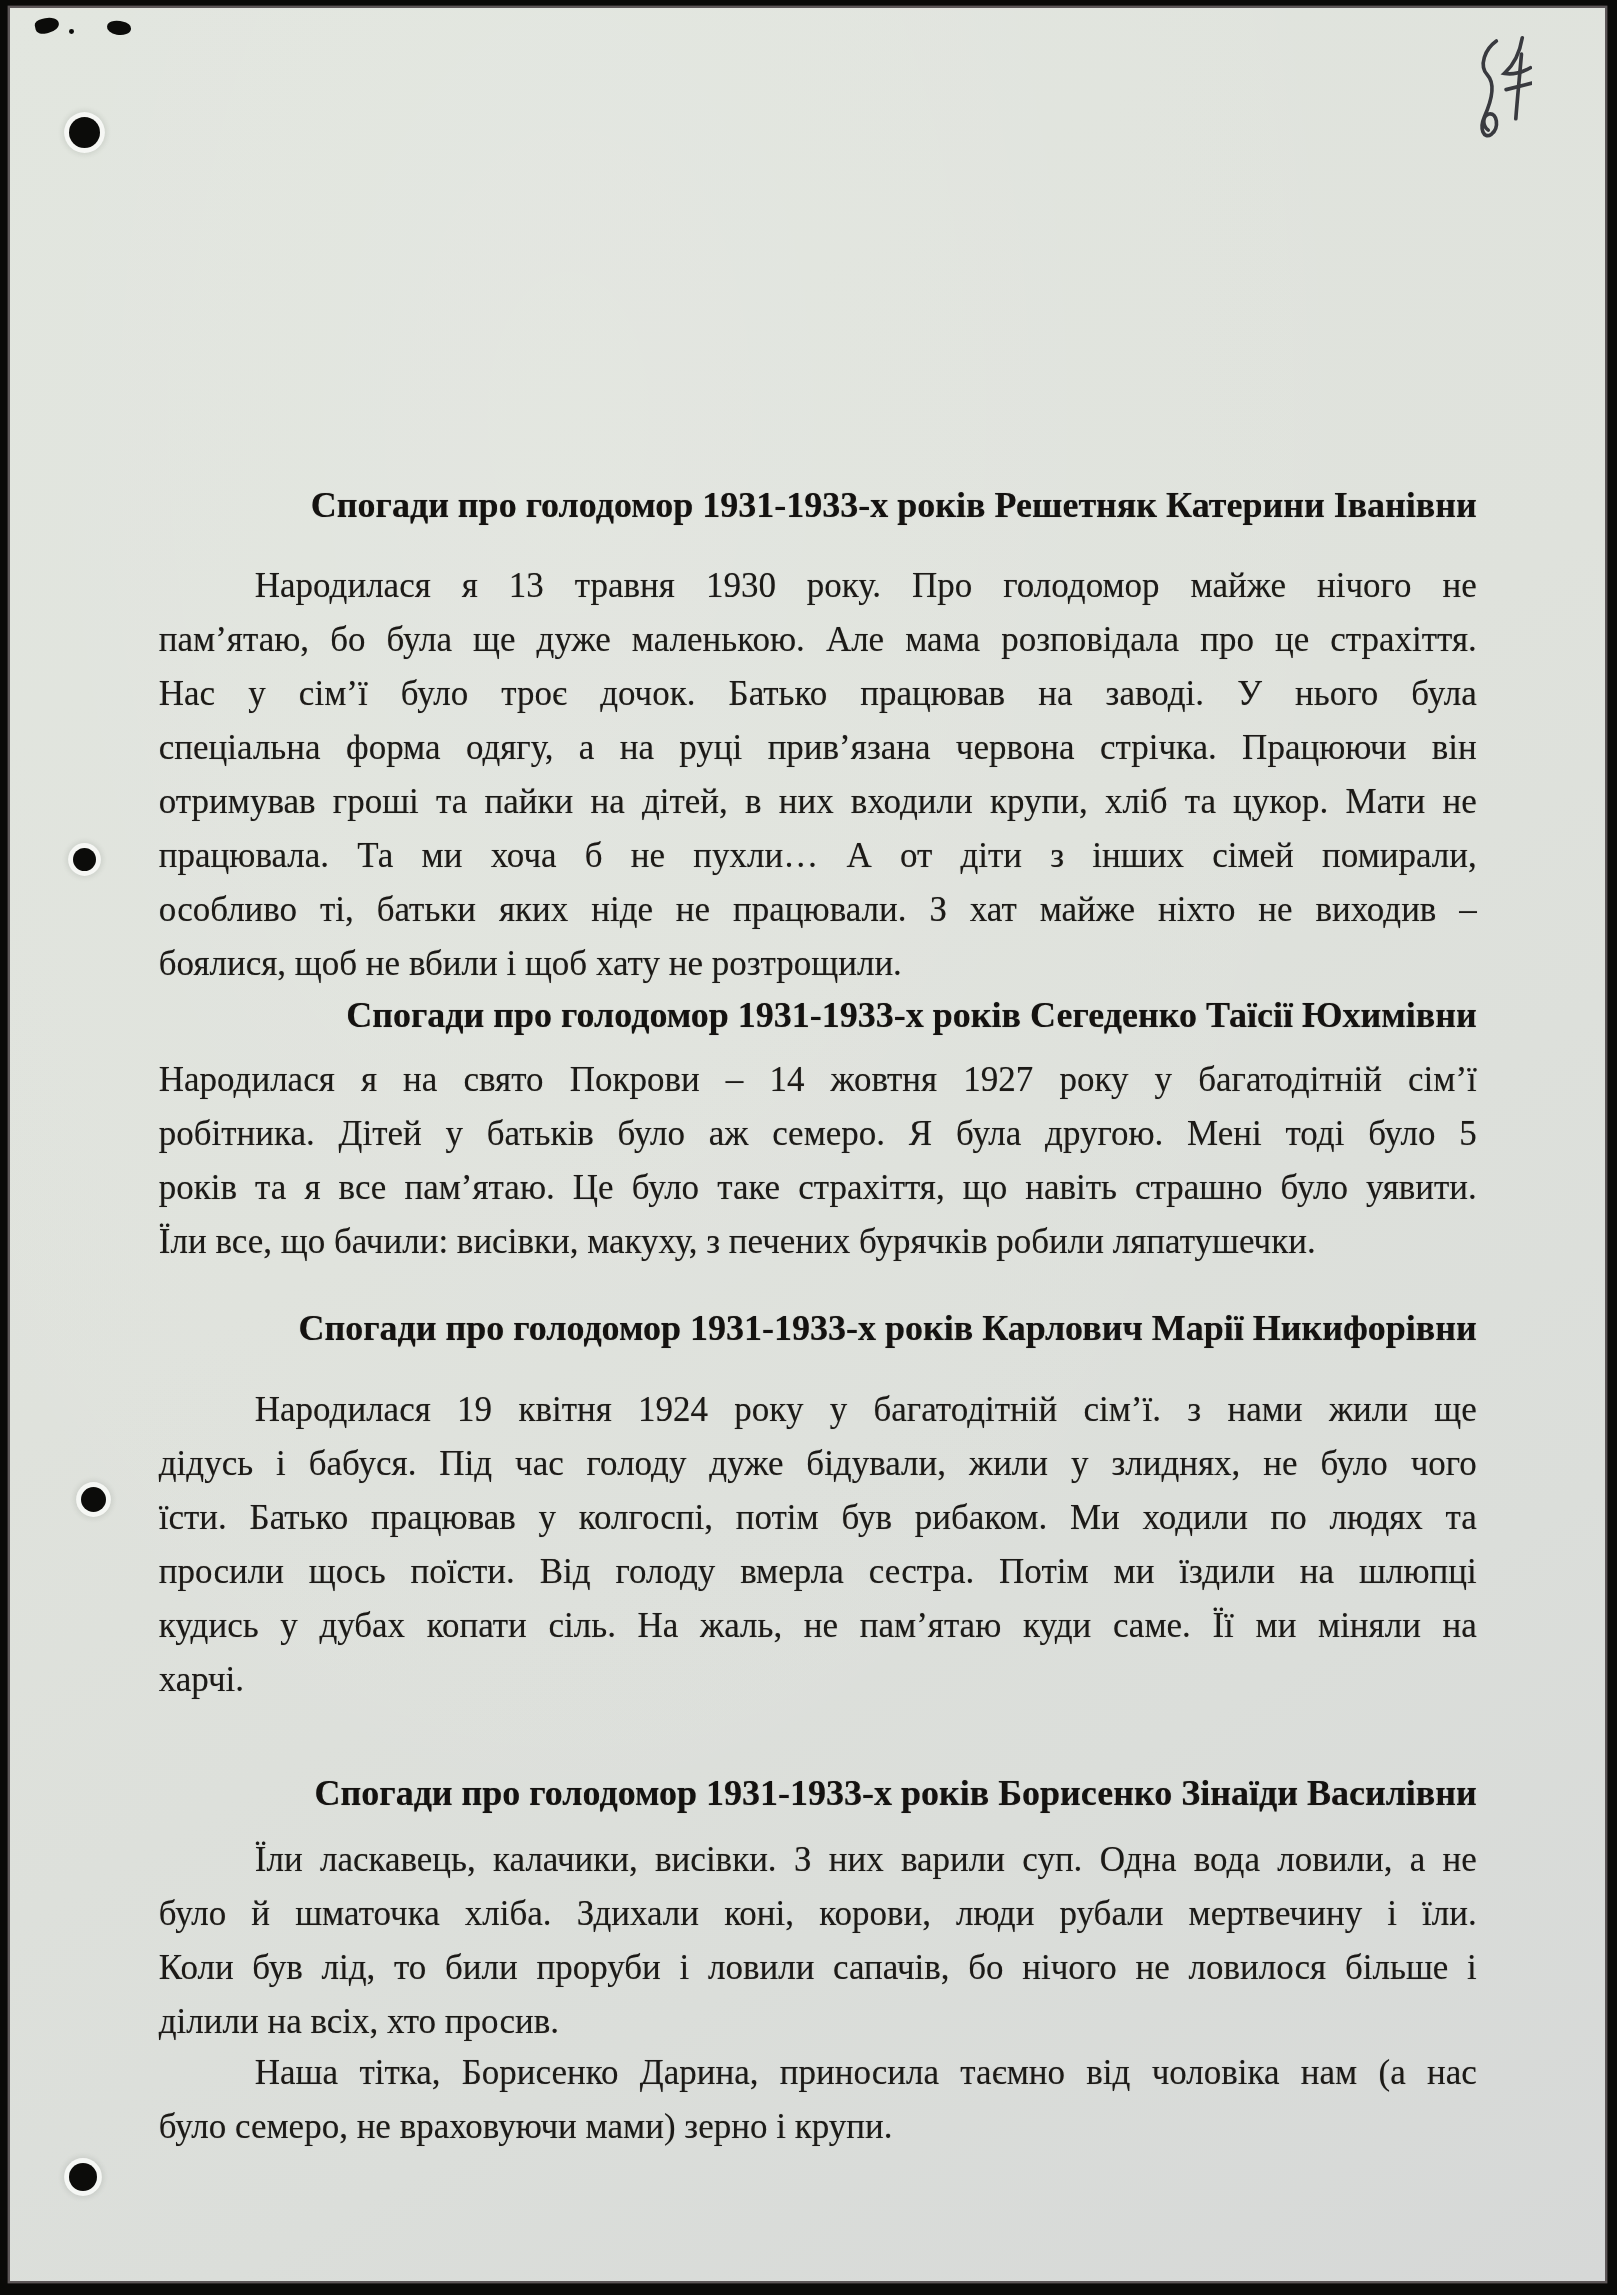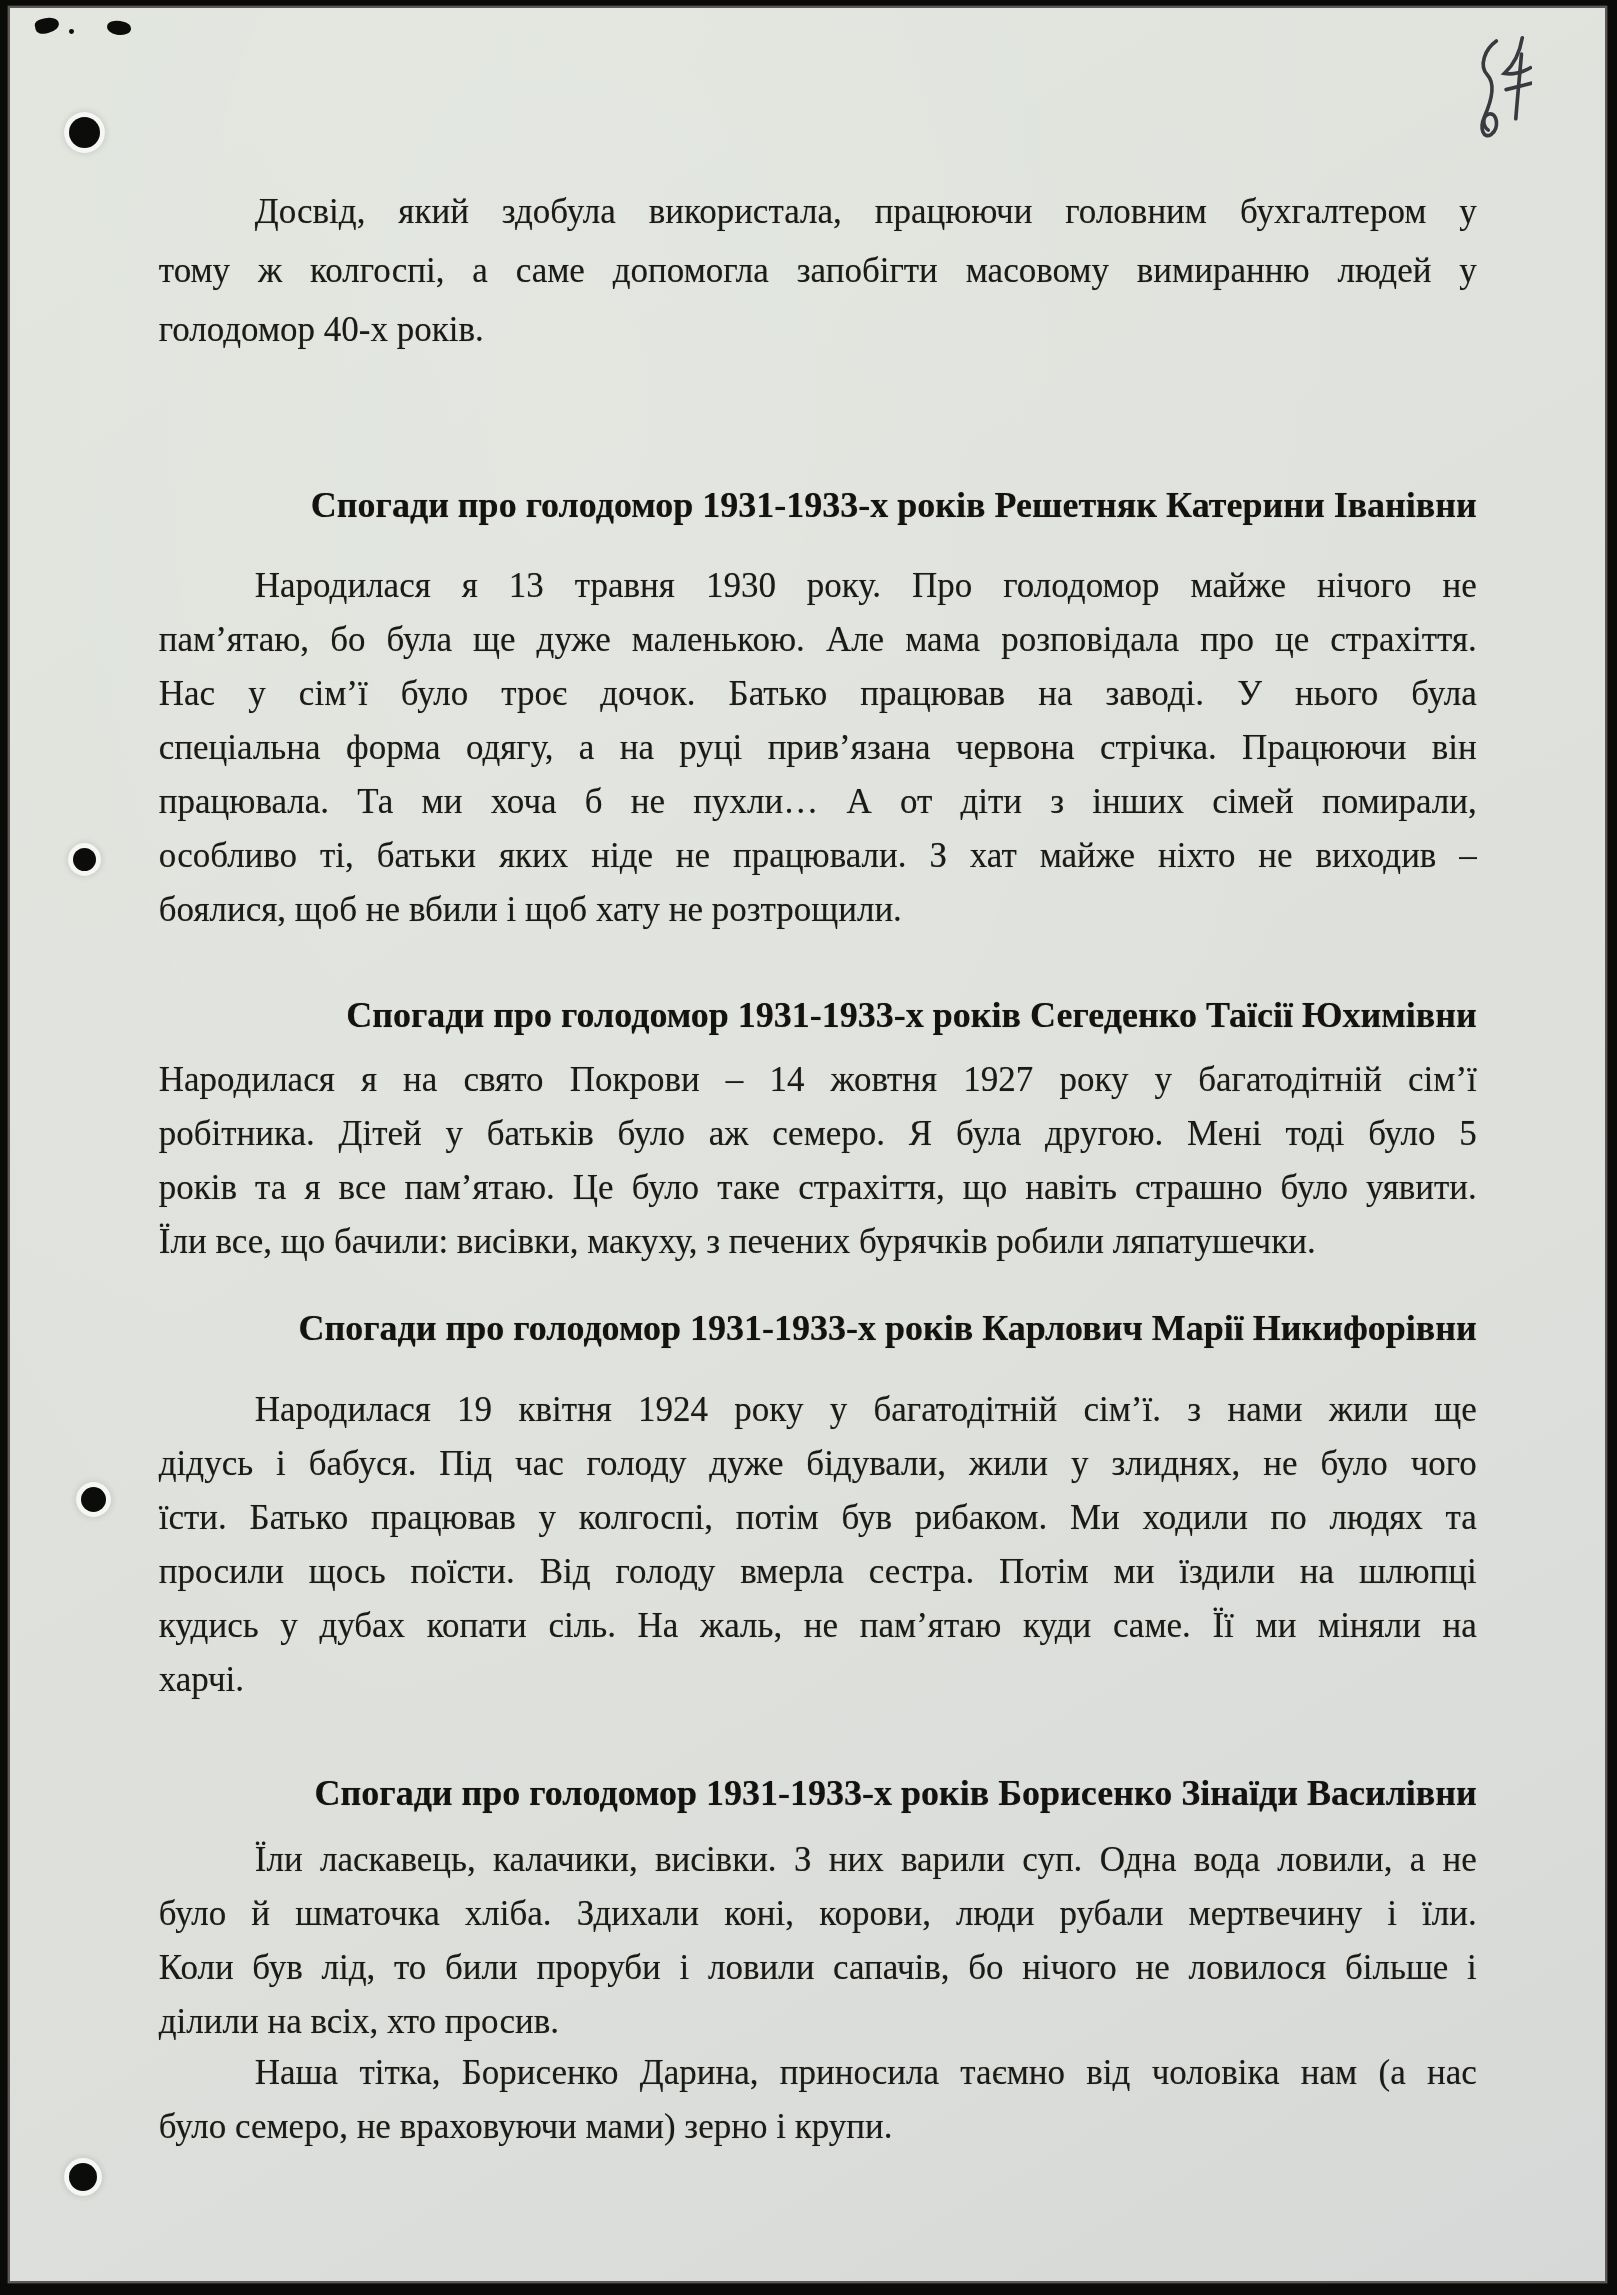--- a/index.html
+++ b/index.html
@@ -75,32 +75,28 @@
 
     <div class="pagenum" aria-label="84">
       <svg viewBox="0 0 100 160" fill="none" stroke="#22232a" stroke-width="4.5" stroke-linecap="round">
         <path d="M56,22 C42,32 34,52 45,64 C55,75 50,96 41,116 C35,130 40,144 50,137 C60,129 57,110 47,112 C39,114 38,126 46,132"></path>
         <path d="M88,18 C85,36 77,52 66,62 C77,64 89,60 98,55"></path>
         <path d="M87,38 C85,62 82,92 80,118"></path>
         <path d="M68,82 L100,74"></path>
       </svg>
     </div>
 
-    <div class="para intro" id="intro">
-      <div class="line ind">Досвід, який здобула використала, працюючи головним бухгалтером у</div>
-      <div class="line">тому ж колгоспі, а саме допомогла запобігти масовому вимиранню людей у</div>
-      <div class="line last">голодомор 40-х років.</div>
-    </div>
 
     <div class="heading" id="h1">Спогади про голодомор 1931-1933-х років Решетняк Катерини Іванівни</div>
     <div class="para" id="p2">
       <div class="line ind">Народилася я 13 травня 1930 року. Про голодомор майже нічого не</div>
       <div class="line">пам’ятаю, бо була ще дуже маленькою. Але мама розповідала про це страхіття.</div>
       <div class="line">Нас у сім’ї було троє дочок. Батько працював на заводі. У нього була</div>
       <div class="line">спеціальна форма одягу, а на руці прив’язана червона стрічка. Працюючи він</div>
+      <div class="line">отримував гроші та пайки на дітей, в них входили крупи, хліб та цукор. Мати не</div>
       <div class="line">працювала. Та ми хоча б не пухли… А от діти з інших сімей помирали,</div>
       <div class="line">особливо ті, батьки яких ніде не працювали. З хат майже ніхто не виходив –</div>
       <div class="line last">боялися, щоб не вбили і щоб хату не розтрощили.</div>
     </div>
 
     <div class="heading" id="h2">Спогади про голодомор 1931-1933-х років Сегеденко Таїсії Юхимівни</div>
     <div class="para" id="p3">
       <div class="line">Народилася я на свято Покрови – 14 жовтня 1927 року у багатодітній сім’ї</div>
       <div class="line">робітника. Дітей у батьків було аж семеро. Я була другою. Мені тоді було 5</div>
       <div class="line">років та я все пам’ятаю. Це було таке страхіття, що навіть страшно було уявити.</div>

